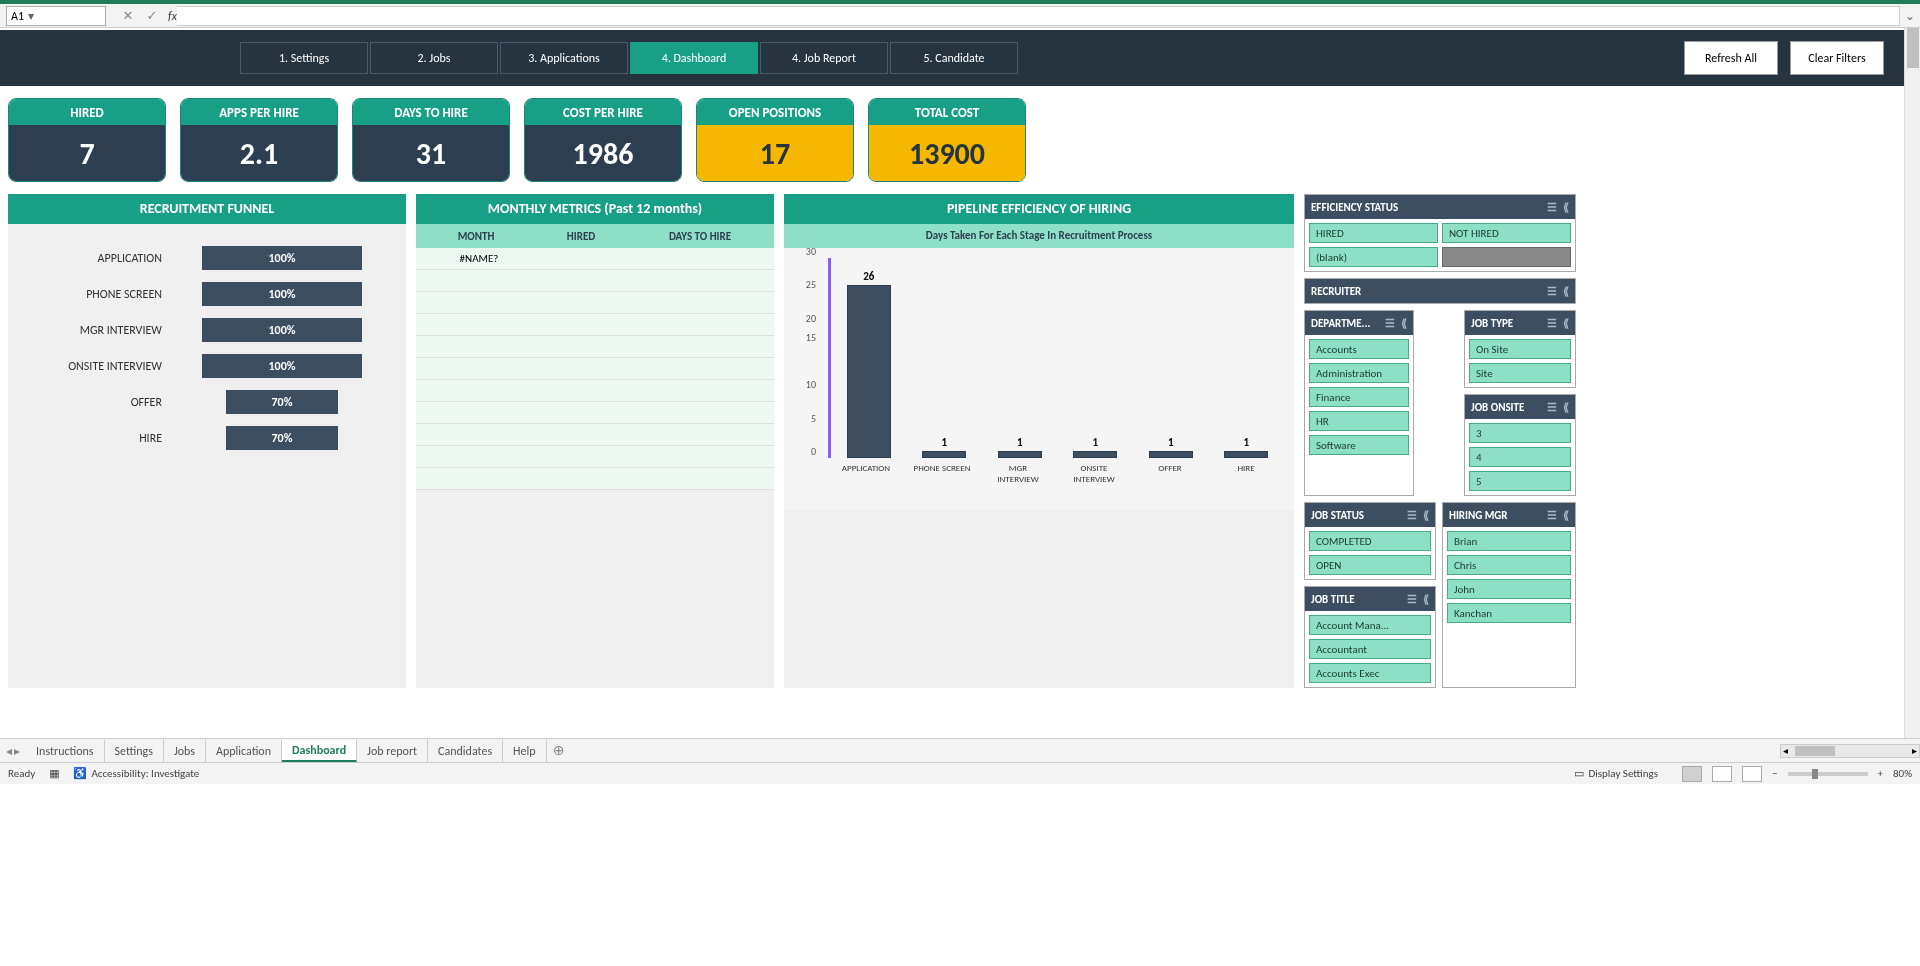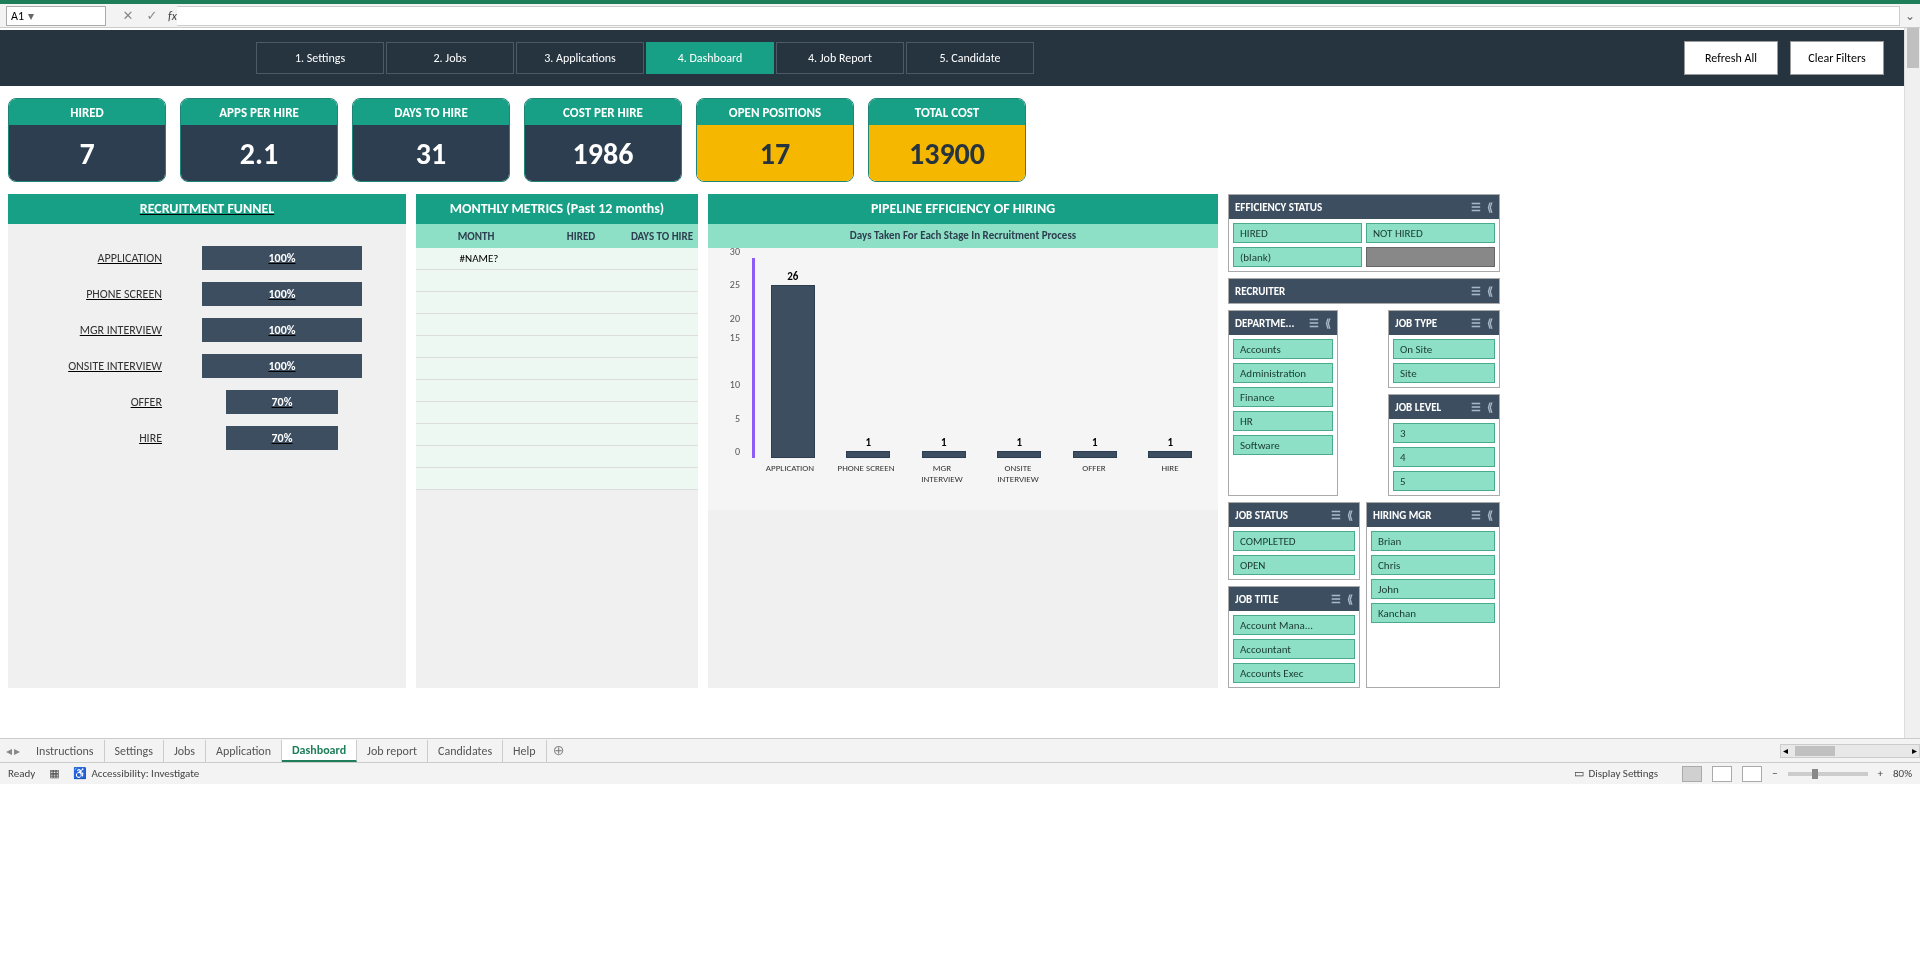--- a/index.html
+++ b/index.html
@@ -11,43 +11,43 @@
 .fb-btn { width: 24px; text-align: center; color: #888; font-size: 13px; }
 .fx { font-style: italic; color: #444; margin-left: 4px; }
 .fb-input { flex: 1; height: 20px; border: 1px solid #ccc; border-left: none; background: #fff; }
 .fb-expand { width: 20px; text-align: center; color: #666; }
 
 .workspace { position: relative; height: 710px; overflow: hidden; }
 .scroll-area { position: absolute; left: 0; top: 0; right: 16px; bottom: 0; overflow: hidden; }
 .vscroll { position: absolute; right: 0; top: 0; width: 16px; bottom: 0; background: #f0f0f0; border-left: 1px solid #ddd; }
 .vscroll-thumb { position: absolute; top: 0; left: 2px; width: 12px; height: 40px; background: #c0c0c0; }
 
-.top-nav { background: #263440; height: 56px; display: flex; align-items: center; padding: 16px 20px; gap: 16px; margin-top: 2px; }
+.top-nav { background: #263440; height: 56px; display: flex; align-items: center; padding: 16px 20px; margin-top: 2px; }
 .nav-spacer { width: 220px; }
 .nav-btn { width: 128px; height: 32px; border: 1px solid #4a5a68; color: #fff; display: flex; align-items: center; justify-content: center; font-size: 12px; background: transparent; }
 .nav-btn.active { background: #17a085; border-color: #17a085; }
 .nav-right { margin-left: auto; display: flex; gap: 12px; }
 .refresh-btn { width: 94px; height: 34px; background: #fff; border: 1px solid #999; display: flex; align-items: center; justify-content: center; font-size: 12px; }
 
 .kpi-row { display: flex; gap: 14px; padding: 12px 8px 4px 8px; }
 .kpi-card { width: 158px; border-radius: 8px; overflow: hidden; border: 1px solid #1e8577; }
 .kpi-head { height: 26px; background: #17a085; color: #fff; display: flex; align-items: center; justify-content: center; font-weight: bold; font-size: 13px; }
 .kpi-body { height: 56px; background: #2d3e50; color: #fff; display: flex; align-items: center; justify-content: center; font-size: 30px; font-weight: bold; }
 .kpi-card.amber .kpi-body { background: #f5b700; color: #263440; }
 
 .panels { display: flex; gap: 10px; padding: 8px; }
 .panel { background: #f0f0f0; }
 .panel-header { background: #17a085; color: #fff; font-weight: bold; text-align: center; height: 30px; line-height: 30px; font-size: 14px; }
-.funnel { width: 398px; padding-bottom: 10px; text-decoration: underline; }
+.funnel { width: 398px; padding-bottom: 10px; }
 .funnel-row { display: flex; align-items: center; padding: 6px 14px; }
 .funnel-label { width: 150px; text-align: right; font-size: 12px; color: #333; padding-right: 10px; }
 .funnel-bar-wrap { flex: 1; display: flex; justify-content: center; }
 .funnel-bar { background: #3d4e60; color: #fff; height: 24px; display: flex; align-items: center; justify-content: center; font-weight: bold; font-size: 12px; }
 
-.monthly { width: 282px; }
+.monthly { width: 358px; }
 .monthly-subhead { display: flex; background: #8de0c5; height: 24px; font-size: 11px; font-weight: bold; color: #2d3e50; }
 .monthly-subhead div { display: flex; align-items: center; justify-content: center; }
 .mh-month { width: 120px; }
 .mh-hired { width: 90px; }
 .mh-days { flex: 1; }
 .monthly-row { height: 22px; border-bottom: 1px solid #ddd; display: flex; align-items: center; padding: 0 8px; font-size: 11px; background: #edf8f3; }
 
 .pipeline { width: 510px; }
 .pipeline-sub { background: #8de0c5; text-align: center; height: 24px; line-height: 24px; font-size: 11px; font-weight: bold; color: #2d3e50; }
 .pipeline-chart { background: #f5f5f5; height: 262px; position: relative; padding: 10px 10px 0 40px; }
@@ -321,21 +321,21 @@
                     <span>⟪</span>
                   </span>
                 </div>
               <div class="slicer-body" id="sl-jobtype">
                   <div class="slicer-item full">On Site</div>
                   <div class="slicer-item full">Site</div>
                 </div>
             </div>
             <div class="slicer">
               <div class="slicer-head">
-                  <span>JOB LEVEL</span>
+                  <span>JOB ONSITE</span>
                   <span class="sh-icons">
                     <span>☰</span>
                     <span>⟪</span>
                   </span>
                 </div>
               <div class="slicer-body" id="sl-joblevel">
                   <div class="slicer-item full">3</div>
                   <div class="slicer-item full">4</div>
                   <div class="slicer-item full">5</div>
                 </div>

